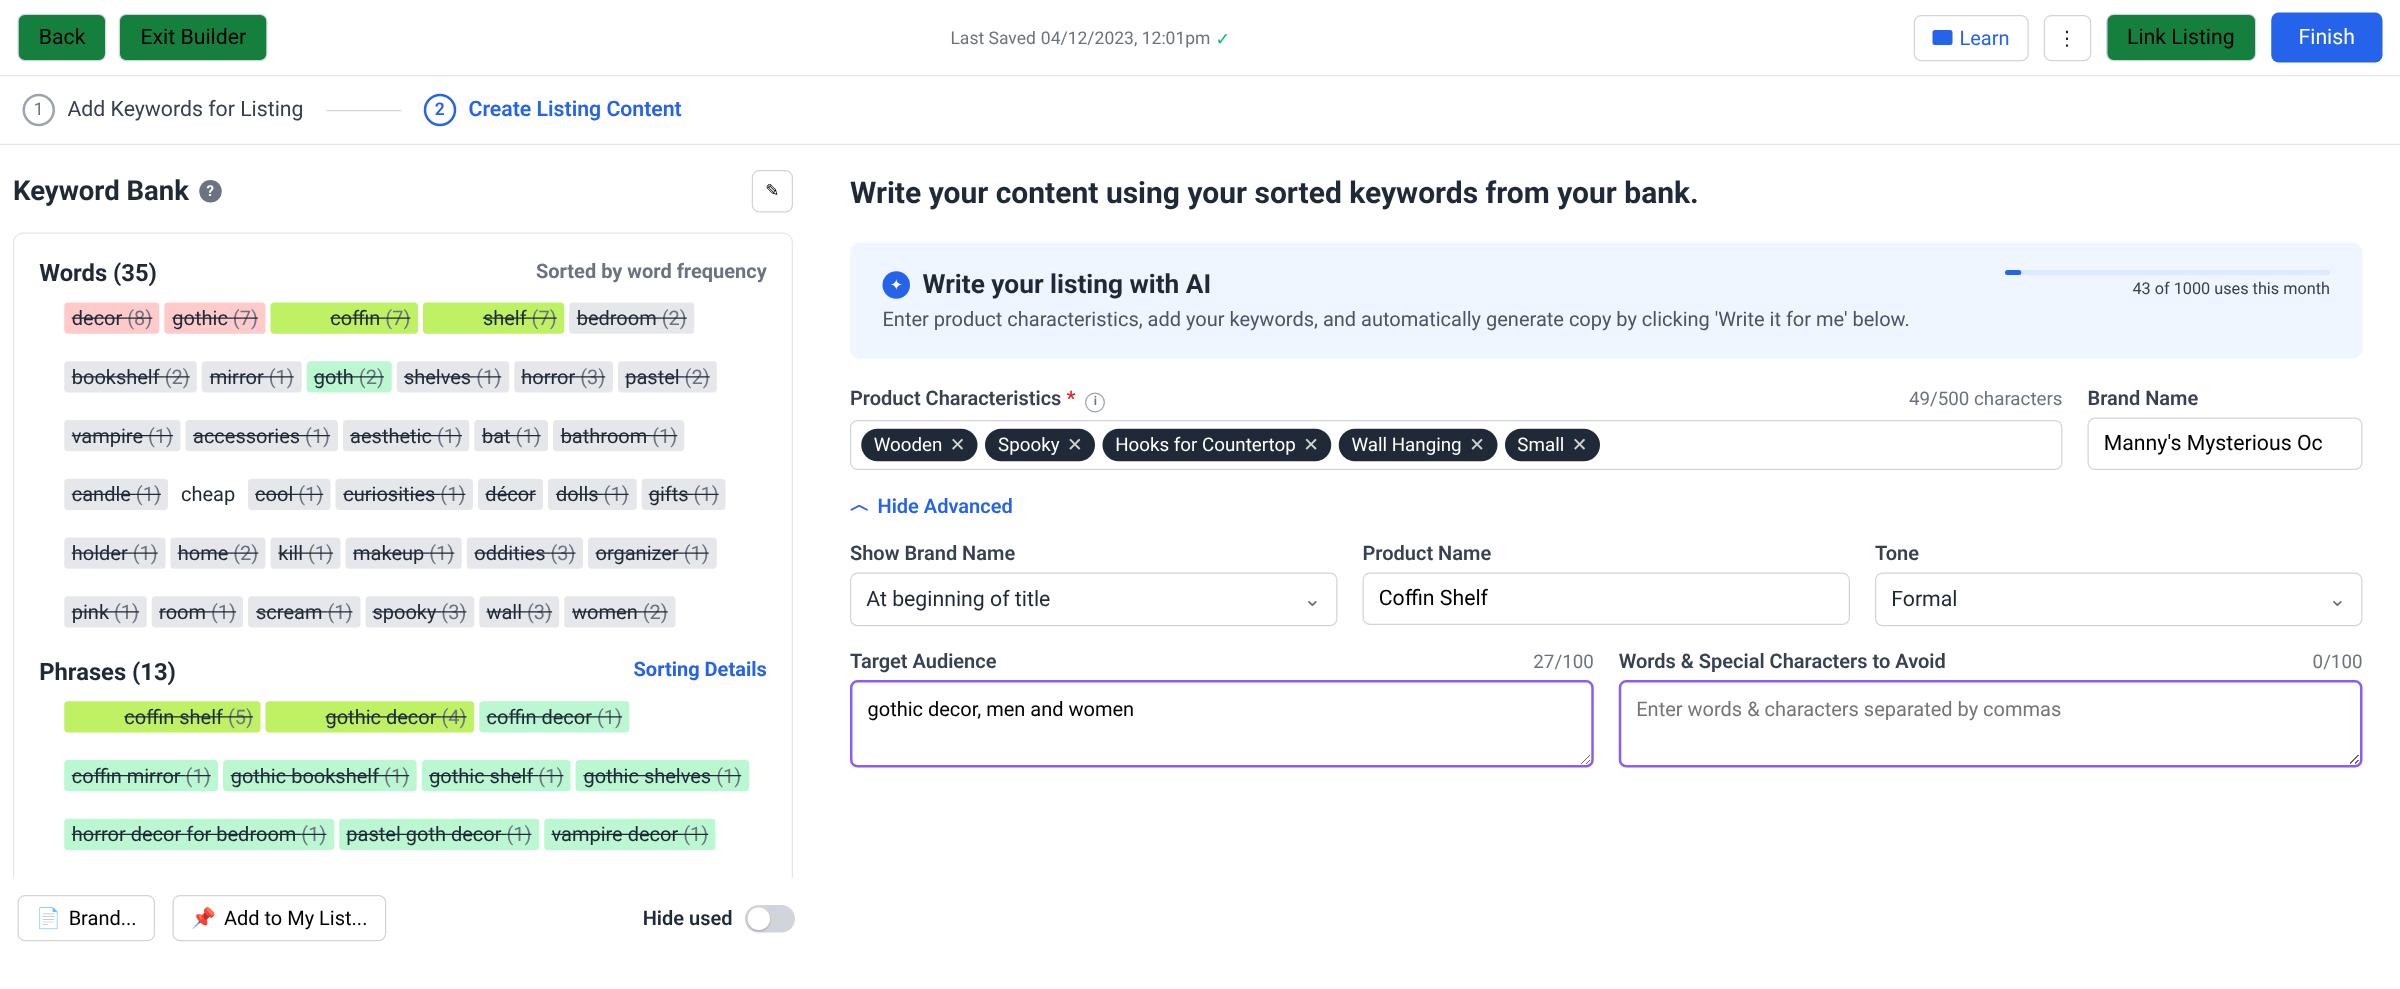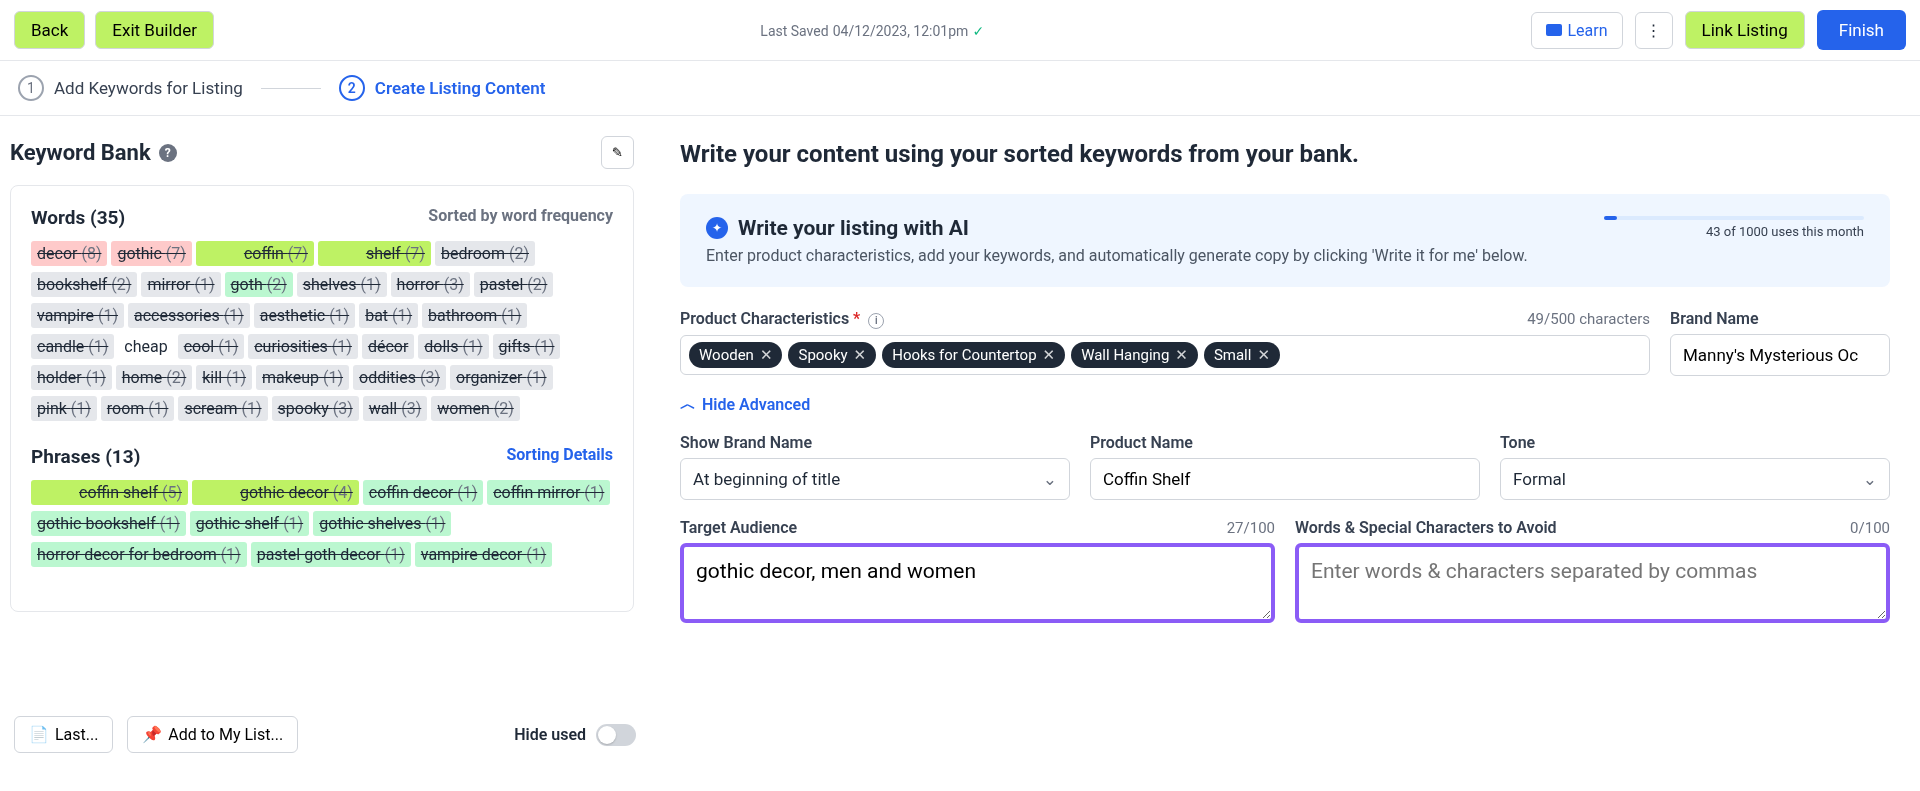--- a/index.html
+++ b/index.html
@@ -1,19 +1,19 @@
 <!DOCTYPE html>
 <html><head>
 <meta charset="utf-8">
 <style>
 * { margin:0; padding:0; box-sizing:border-box; font-family:-apple-system,BlinkMacSystemFont,"Segoe UI",Roboto,sans-serif; }
 body { background:#fff; color:#1f2937; width:1920px; height:791px; overflow:hidden; transform-origin:top left; }
 .header { display:flex; align-items:center; justify-content:space-between; padding:10px 14px; border-bottom:1px solid #e5e7eb; }
 .header-left { display:flex; gap:10px; }
-.btn { border:1px solid #d1d5db; background:#bef264; padding:8px 16px; border-radius:6px; font-size:17px; cursor:pointer; }
+.btn { border:1px solid #d1d5db; background:#15803d; padding:8px 16px; border-radius:6px; font-size:17px; cursor:pointer; }
 .header-center { text-align:center; }
 .title-row { display:flex; align-items:center; justify-content:center; gap:8px; }
 .flag { width:20px; height:14px; background:linear-gradient(#b22234 0 100%); position:relative; display:inline-block; }
 .flag::before{content:"";position:absolute;top:0;left:0;width:8px;height:7px;background:#3c3b6e;}
 .main-title { font-size:22px; font-weight:700; }
 .subtitle { font-size:14px; color:#6b7280; margin-top:2px; display:flex;justify-content:center;align-items:center;gap:4px;}
 .check-icon{color:#10b981;}
 .header-right { display:flex; gap:12px; align-items:center; }
 .learn-btn { color:#2563eb; display:flex; align-items:center; gap:6px; border:1px solid #d1d5db; border-radius:6px; padding:8px 14px; cursor:pointer; background:#fff;}
 .video-icon{width:16px;height:12px;background:#2563eb;border-radius:2px;position:relative;}
@@ -34,21 +34,21 @@
 .kb-header{display:flex;justify-content:space-between;align-items:center;margin-bottom:16px;}
 .kb-title{font-size:22px;font-weight:700;display:flex;align-items:center;gap:8px;}
 .help-icon{width:18px;height:18px;border-radius:50%;background:#6b7280;color:#fff;font-size:12px;display:flex;align-items:center;justify-content:center;}
 .edit-btn{border:1px solid #d1d5db;border-radius:6px;padding:8px 10px;cursor:pointer;background:#fff;}
 .pencil-icon{display:inline-block;transform:rotate(0deg);}
 .kb-box{border:1px solid #e5e7eb;border-radius:8px;padding:20px;}
 .sec-header{display:flex;justify-content:space-between;margin-bottom:12px;}
 .sec-title{font-size:19px;font-weight:700;}
 .sec-sort{font-size:16px;color:#6b7280;font-weight:bold;}
 .link-text{color:#2563eb;cursor:pointer;}
-.chips{display:flex;flex-wrap:wrap;gap:6px 4px;margin-bottom:24px;}
+.chips{display:flex;flex-wrap:wrap;gap:22px 4px;margin-bottom:24px;margin-left:20px;}
 .chip{padding:3px 6px;font-size:16px;border-radius:3px;white-space:nowrap;}
 .chip.used{text-decoration:line-through;}
 .c-red{background:#fecaca;}
 .c-orange{background:#bef264;padding-left:48px;}
 .c-green{background:#bbf7d0;}
 .c-grey{background:#e5e7eb;}
 .c-none{background:transparent;}
 .count{color:#6b7280;}
 .left-footer{display:flex;justify-content:space-between;align-items:center;padding:14px 4px 4px;border-top:0;}
 .footer-left{display:flex;gap:14px;}
@@ -74,21 +74,21 @@
 .field-label .req{color:#dc2626;}
 .info-icon{width:16px;height:16px;border-radius:50%;border:1px solid #9ca3af;display:inline-flex;align-items:center;justify-content:center;font-size:10px;color:#6b7280;margin-left:4px;}
 .char-count{font-size:15px;color:#6b7280;}
 .tag-input{border:1px solid #d1d5db;border-radius:6px;padding:6px 8px;display:flex;flex-wrap:wrap;gap:6px;min-height:40px;}
 .tag{background:#1f2937;color:#fff;padding:4px 10px;border-radius:14px;font-size:15px;display:flex;align-items:center;gap:6px;}
 .tag-x{cursor:pointer;opacity:.8;}
 .text-input{border:1px solid #d1d5db;border-radius:6px;padding:10px 12px;font-size:17px;width:100%;}
 .hide-adv{color:#2563eb;font-size:16px;font-weight:600;cursor:pointer;display:flex;align-items:center;gap:6px;margin-bottom:18px;}
 .select{border:1px solid #d1d5db;border-radius:6px;padding:10px 12px;font-size:17px;display:flex;justify-content:space-between;align-items:center;cursor:pointer;background:#fff;}
 .chev{color:#6b7280;}
-.textarea{border:4px solid #8b5cf6;border-radius:6px;padding:12px;font-size:21px;width:100%;min-height:70px;resize:vertical;}
+.textarea{border:2px solid #8b5cf6;border-radius:6px;padding:12px;font-size:16px;width:100%;min-height:70px;resize:vertical;}
 .label-row{display:flex;justify-content:space-between;align-items:center;}
 .flex1{flex:1;}
 </style>
 </head>
 <body>
 
 <div class="header">
   <div class="header-left">
     <button class="btn">Back</button>
     <button class="btn">Exit Builder</button>
@@ -196,21 +196,21 @@
             <span class="chip c-green used">horror decor for bedroom <span class="count">(1)</span></span>
             <span class="chip c-green used">pastel goth decor <span class="count">(1)</span></span>
             <span class="chip c-green used">vampire decor <span class="count">(1)</span></span>
           </div>
       </div>
     </div>
     <div class="left-footer">
       <div class="footer-left">
         <button class="copy-btn">
           <span>📄</span>
-          <span>Last...</span>
+          <span>Brand...</span>
         </button>
         <button class="addlist-btn">
           <span>📌</span>
           <span>Add to My List...</span>
         </button>
       </div>
       <div class="toggle-wrap">
         <span style="font-weight:600;">Hide used</span>
         <div class="toggle"></div>
       </div>

